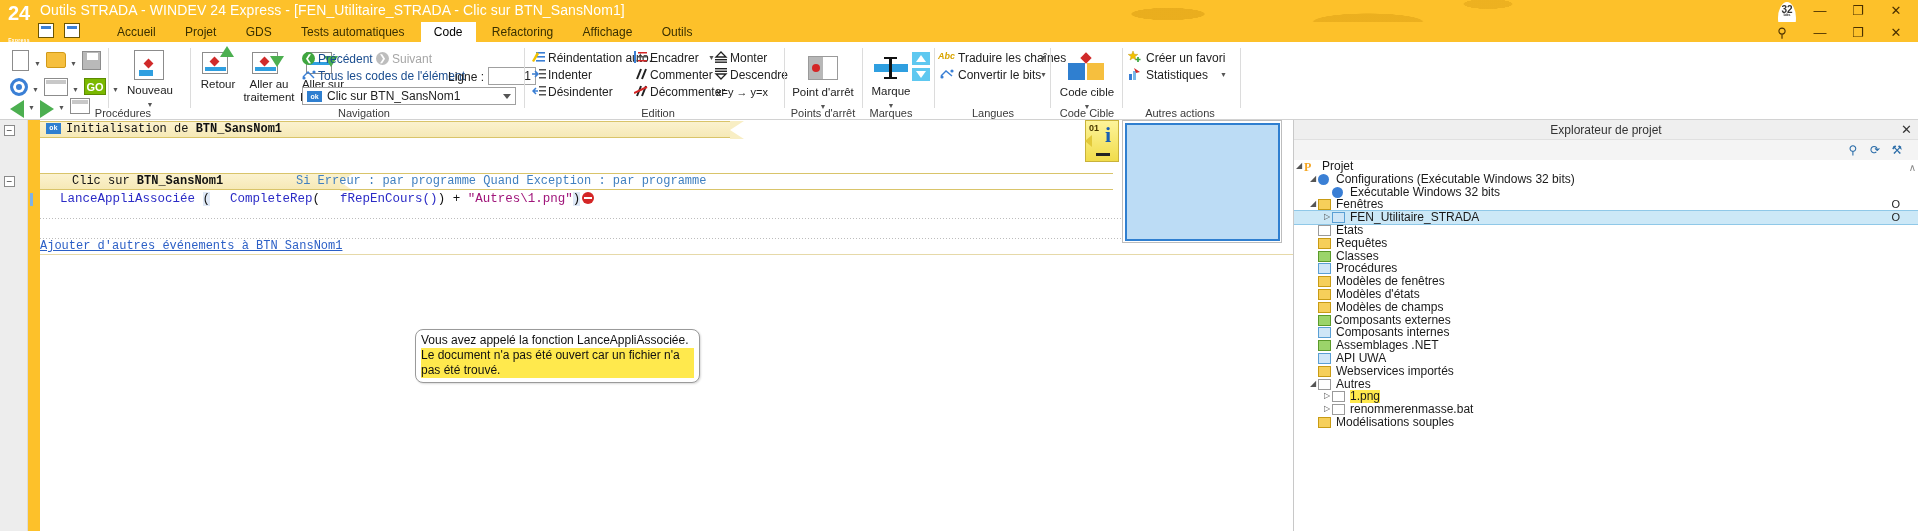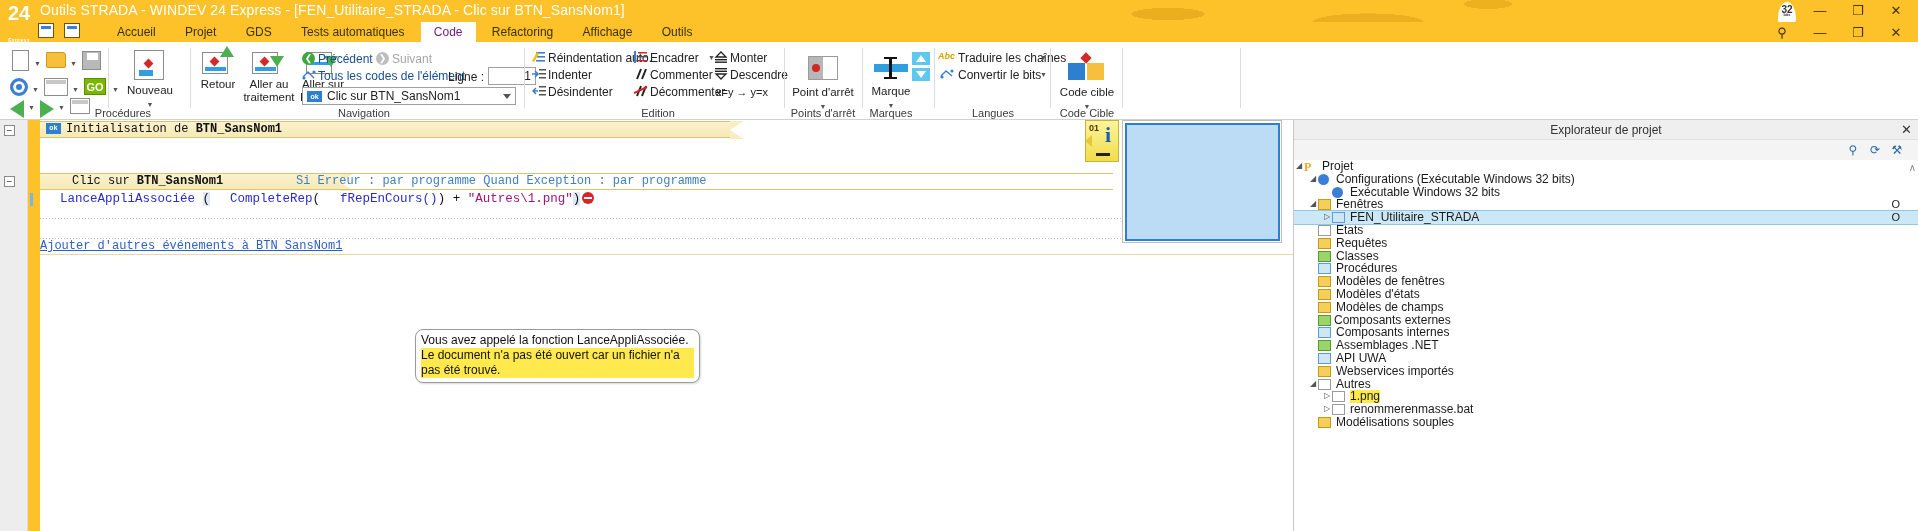--- a/index.html
+++ b/index.html
@@ -70,21 +70,21 @@
     background:#3a7fd5;
   }
   .tabs {
     position: absolute; left: 104px; top: 0; height: 20px;
   }
   .tab {
     display: inline-block; height: 20px; line-height: 20px;
     padding: 0 13px; font-size: 12px; color: #3a3000; vertical-align: top;
   }
   .tab.active {
-    background: #ffffff; color: #701a75;
+    background: #ffffff; color: #000000;
   }
 
   
   .ribbon {
     position: absolute; left: 0; top: 42px; width: 1918px; height: 78px;
     background: #ffffff; border-bottom: 1px solid #d2d2d2;
   }
   .rgroup { position: absolute; top: 0; height: 78px; }
   .rgroup .glabel {
     position: absolute; bottom: 1px; left: 0; width: 100%;
@@ -638,20 +638,39 @@
       </span>
       <div class="bigbtn" style="left:-2px;top:44px;width:70px;">
         <span class="cap">Code cible</span>
         <span class="caret">▼</span>
       </div>
       <span class="glabel" style="left:-2px;width:70px;">Code Cible</span>
     </div>
 
     <div class="rsep" style="left:1122px;"></div>
 
+    <div class="rgroup" style="left:1126px;width:110px;">
+      <span class="tinyicon" style="left:2px;top:9px;">
+        <svg width="14" height="12" viewBox="0 0 14 12">
+            <path d="M5 0 L6.3 3.3 L9.8 3.4 L7 5.5 L8 9 L5 7 L2 9 L3 5.5 L0.2 3.4 L3.7 3.3 Z" fill="#f2c200" stroke="#c89b14" stroke-width=".5"></path>
+            <path d="M10 6 v5 M7.5 8.5 h5" stroke="#3fa63f" stroke-width="1.7"></path>
+          </svg>
+      </span>
+      <span class="ritem" style="left:20px;top:9px;">Créer un favori</span>
+      <span class="tinyicon" style="left:2px;top:26px;">
+        <svg width="14" height="12" viewBox="0 0 14 12">
+            <rect x="1" y="6" width="3" height="6" fill="#3a7fd5"></rect>
+            <rect x="5" y="3" width="3" height="9" fill="#7ab8e8"></rect>
+            <path d="M6 0 L12 4 L8 5 Z" fill="#d42626"></path>
+          </svg>
+      </span>
+      <span class="ritem" style="left:20px;top:26px;">Statistiques</span>
+      <span class="caret" style="position:absolute;left:94px;top:29px;">▼</span>
+      <span class="glabel" style="left:-4px;width:116px;">Autres actions</span>
+    </div>
 
     <div class="rsep" style="left:1240px;"></div>
   </div>
 
   <div class="editor">
     <div class="gutter-left"></div>
     <div class="goldstrip"></div>
 
     <div class="collapse-box" style="top:5px;">−</div>
     <div class="event-header" style="left:40px; top:1px; width:690px;">

